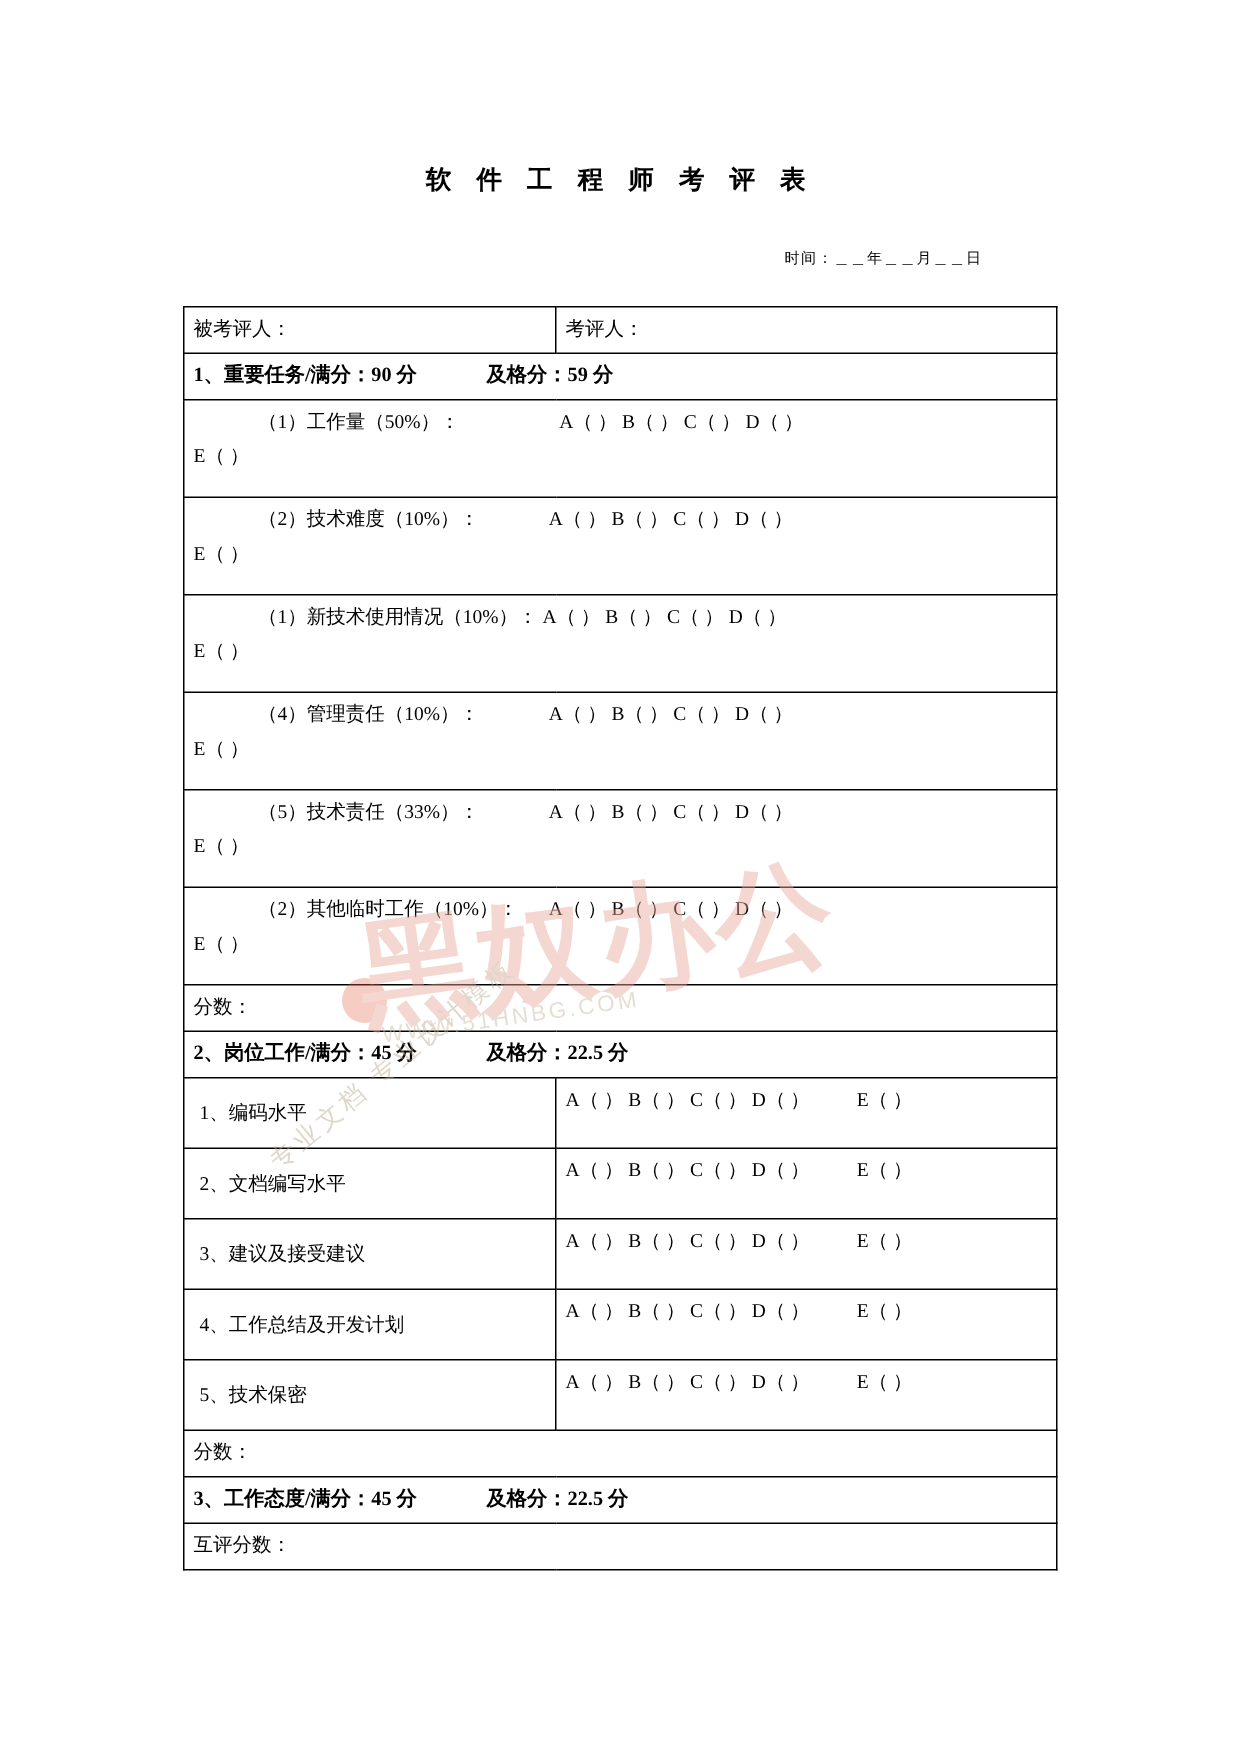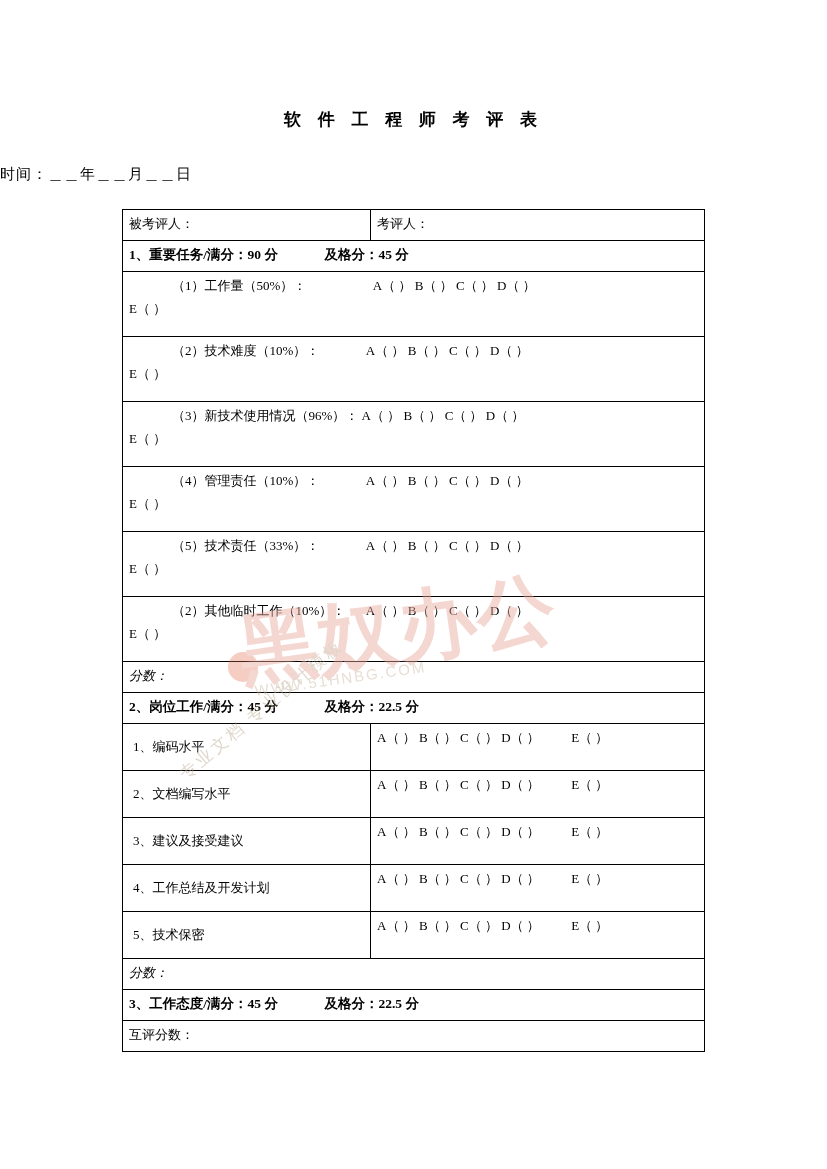--- a/index.html
+++ b/index.html
@@ -26,21 +26,22 @@
     text-align: center;
     font-size: 17px;
     font-weight: bold;
     letter-spacing: 6px;
     margin-top: 108px;
     font-family: Liberation Sans, sans-serif;
   }
   .date-line {
     margin-top: 34px;
     padding-right: 172px;
-    font-size: 15px;
+    text-align: right;
+    font-size: 10px;
     letter-spacing: 1px;
   }
   table.main {
     border-collapse: collapse;
     margin: 25px auto 0 auto;
     width: 582px;
     table-layout: fixed;
   }
   table.main td {
     border: 1px solid #000000;
@@ -62,21 +63,20 @@
   .item-label {
     white-space: nowrap;
     margin-left: 43px;
   }
   .opts {
     display: inline;
   }
   .score-row td {
     height: 22px;
     padding-left: 12px;
-    font-style: italic;
   }
   .sec2-left {
     width: 232px;
     vertical-align: middle !important;
     padding-left: 10px !important;
     font-size: 13px;
   }
   .sec2-right {
     padding-left: 6px !important;
     font-size: 13px;
@@ -176,21 +176,21 @@
     <tbody>
       <tr class="row-head">
         <td>被考评人：</td>
         <td>考评人：</td>
       </tr>
 
       <tr class="row-head">
         <td colspan="2">
           <span class="hdr-bold">1、重要任务/满分：90 分</span>
           <span class="sp sp40"></span>
-          <span class="hdr-bold">及格分：45 分</span>
+          <span class="hdr-bold">及格分：59 分</span>
         </td>
       </tr>
 
       <tr class="item-row">
         <td colspan="2">
           <span class="item-label">（1）工作量（50%）：</span>
           <span class="sp sp60"></span>
           <span class="opts">A（    ）    B（    ）    C（    ）    D（    ）</span>
           <span class="indent-e">E（    ）</span>
         </td>
@@ -200,21 +200,21 @@
         <td colspan="2">
           <span class="item-label">（2）技术难度（10%）：</span>
           <span class="sp sp40"></span>
           <span class="opts">A（    ）    B（    ）    C（    ）    D（    ）</span>
           <span class="indent-e">E（    ）</span>
         </td>
       </tr>
 
       <tr class="item-row">
         <td colspan="2">
-          <span class="item-label">（3）新技术使用情况（96%）：</span>
+          <span class="item-label">（1）新技术使用情况（10%）：</span>
           <span class="opts">A（    ）    B（    ）    C（    ）    D（    ）</span>
           <span class="indent-e">E（    ）</span>
         </td>
       </tr>
 
       <tr class="item-row">
         <td colspan="2">
           <span class="item-label">（4）管理责任（10%）：</span>
           <span class="sp sp40"></span>
           <span class="opts">A（    ）    B（    ）    C（    ）    D（    ）</span>

